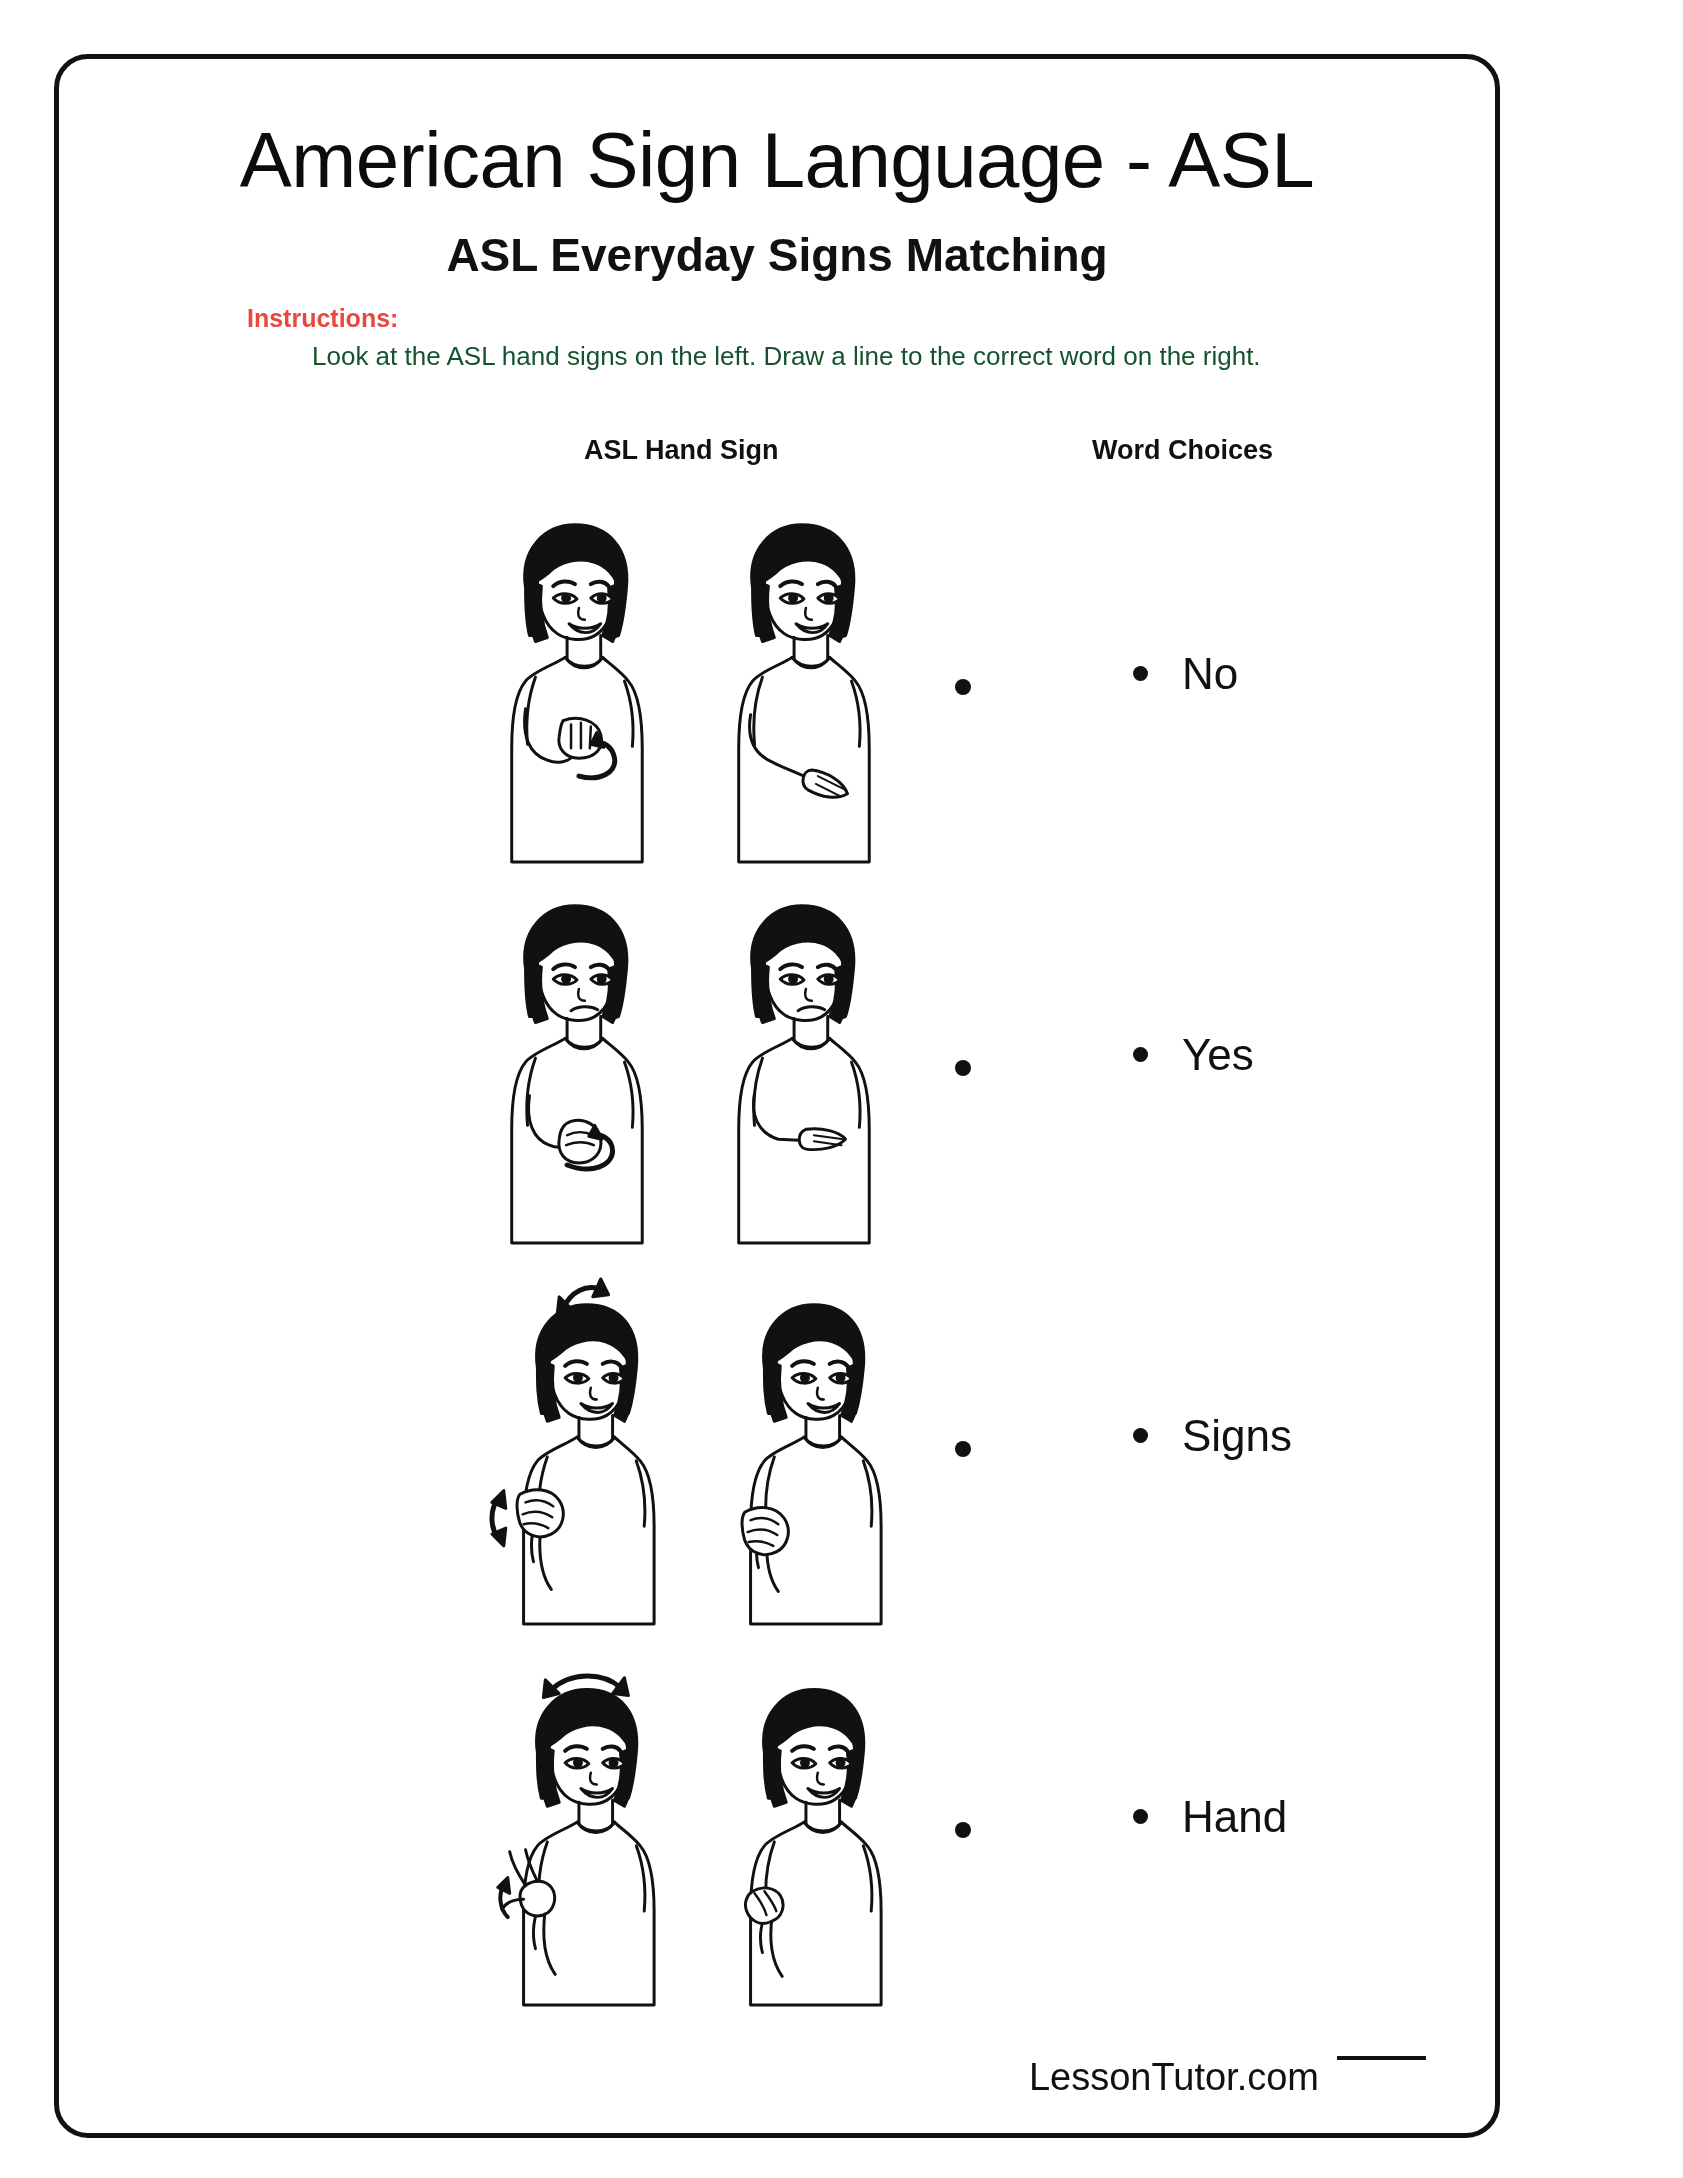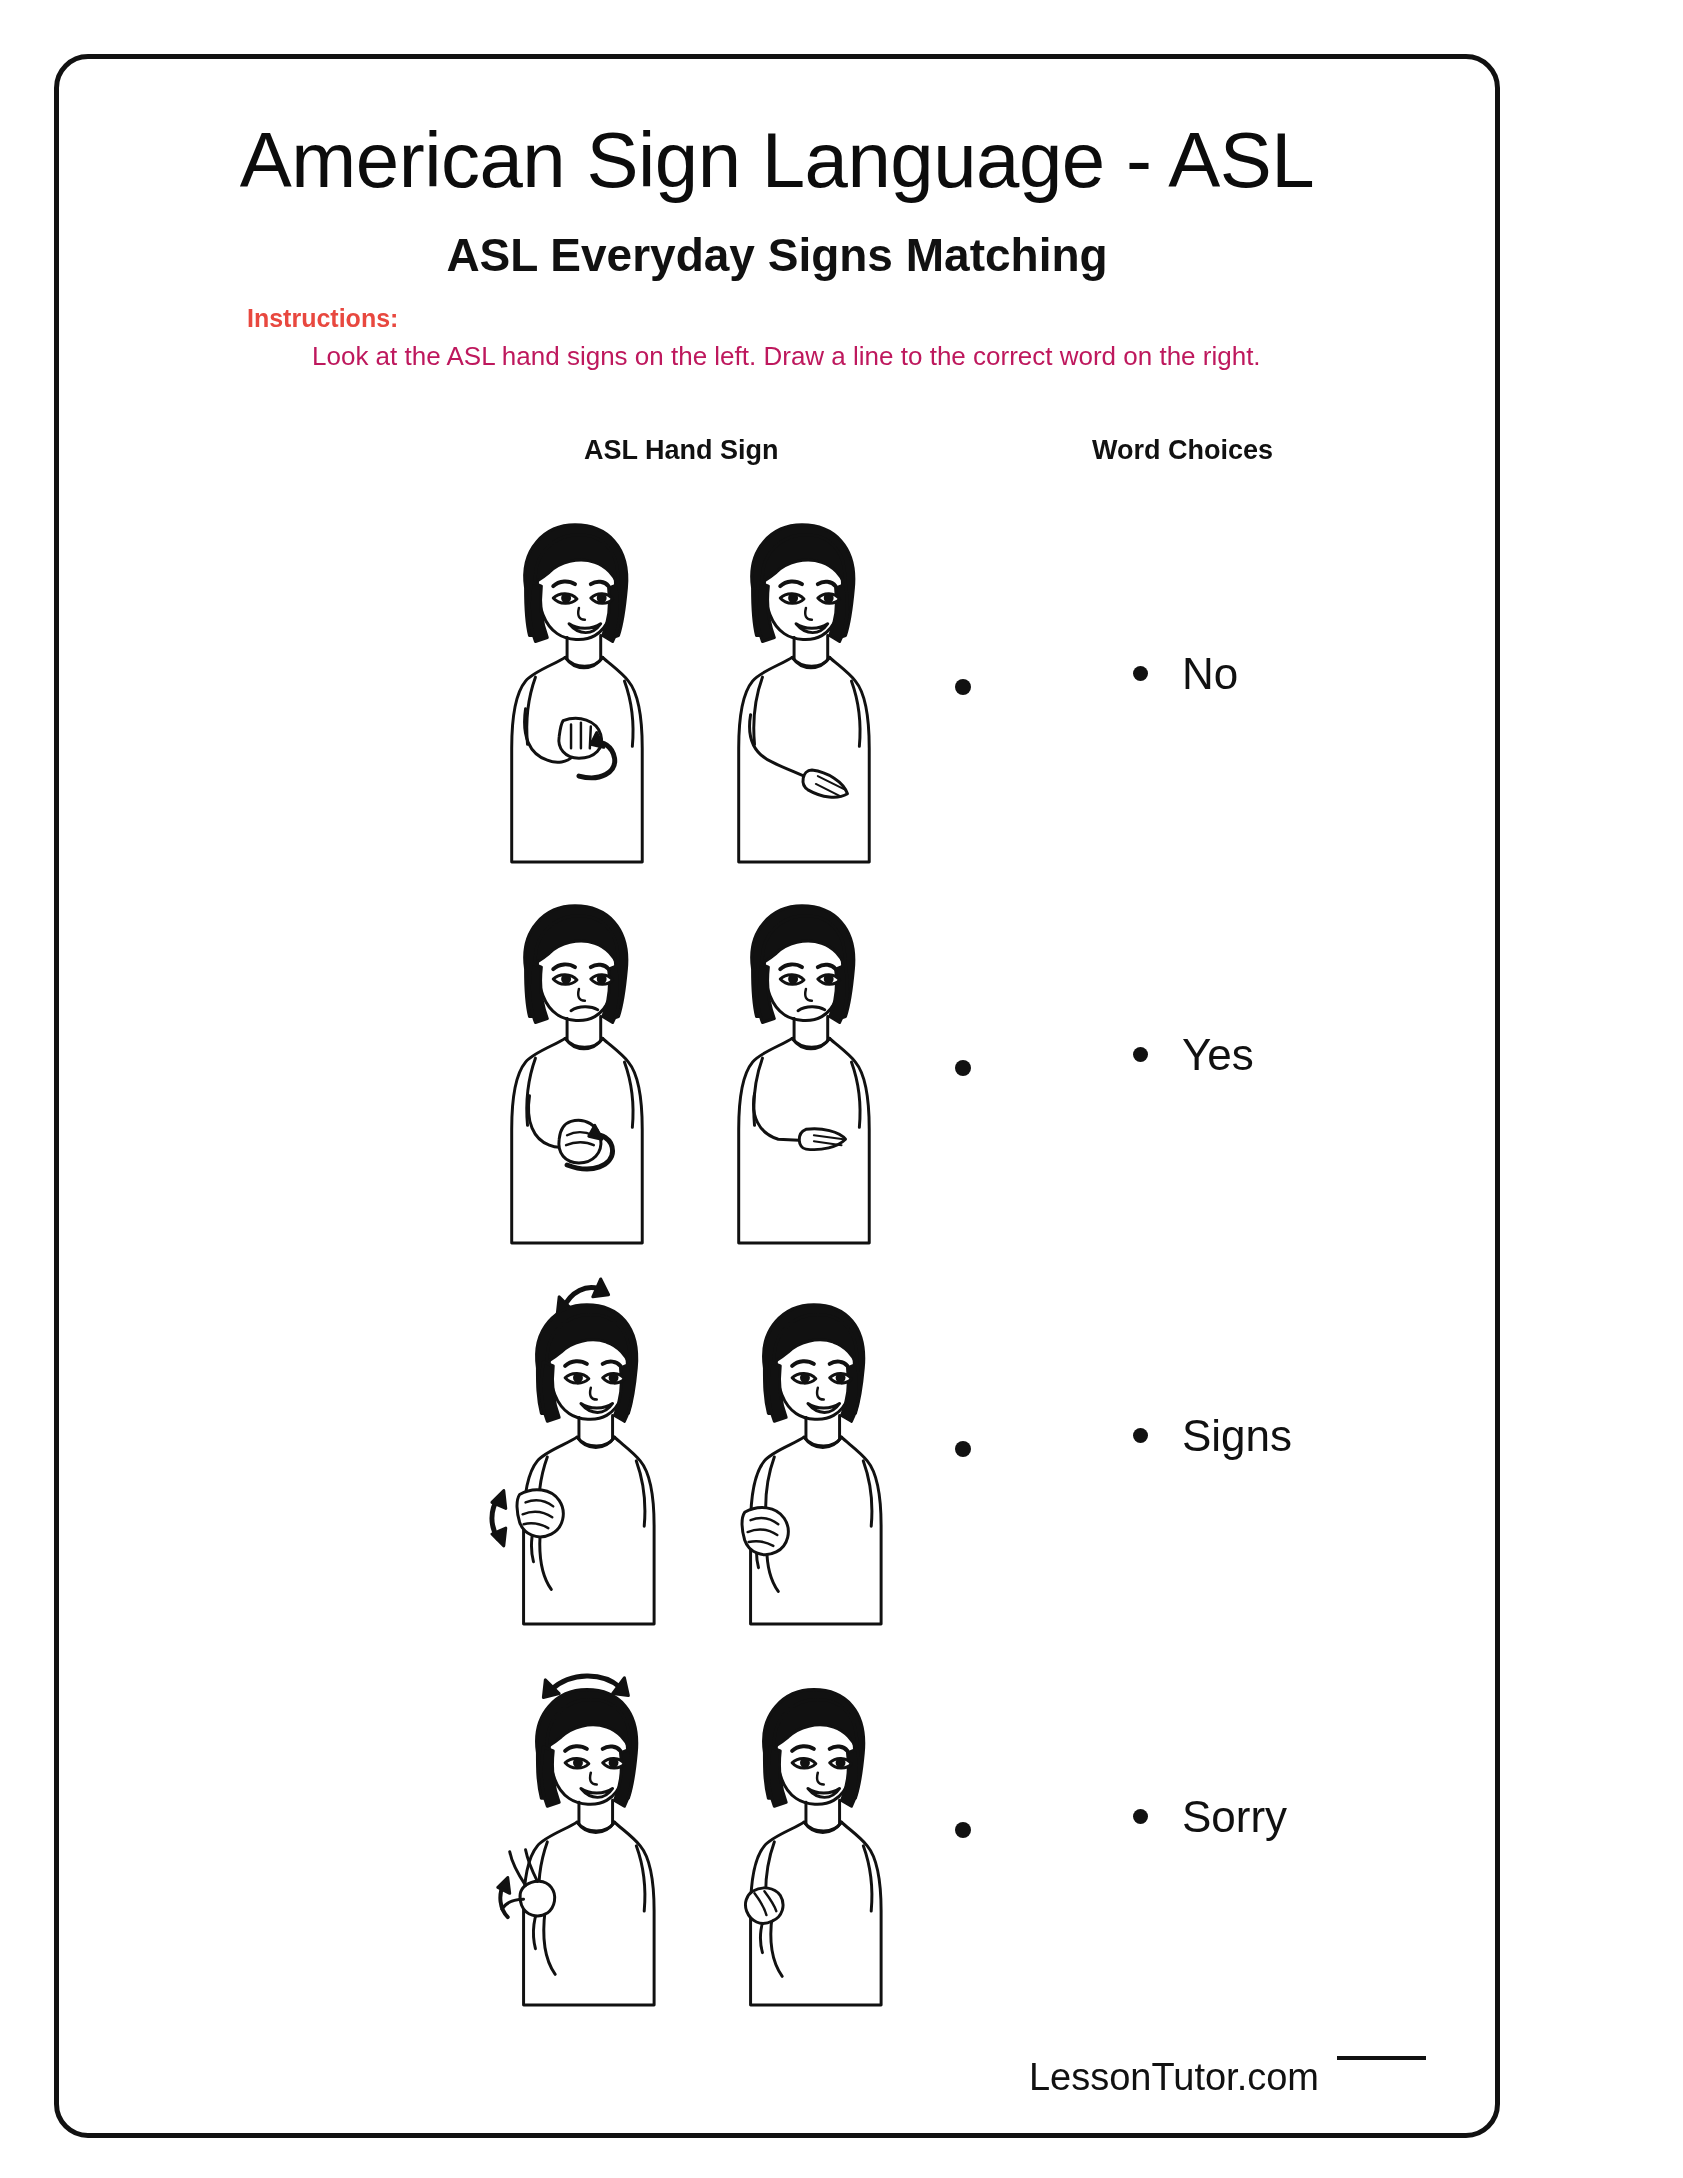--- a/index.html
+++ b/index.html
@@ -56,21 +56,21 @@
     color: #e8483f;
     font-weight: 700;
     font-size: 25px;
     display: block;
   }
   .instructions-text {
     display: block;
     margin-top: 7px;
     margin-left: 65px;
     font-size: 26px;
-    color: #be185d;
+    color: #14532d;
     font-weight: 400;
     line-height: 1.3;
   }
   
   .col-heads {
     position: relative;
     margin-top: 61px;
     height: 40px;
   }
   .col-head {
@@ -492,21 +492,21 @@
                 <path d="M58 240 C68 234 80 236 86 244 C92 254 88 266 78 270 C66 276 56 270 52 260 C49 252 52 244 58 240 Z" fill="#fff"></path>
                 <path d="M60 242 C66 250 70 256 72 264" stroke-width="2.5"></path>
                 <path d="M70 240 C76 248 80 254 82 260" stroke-width="2.5"></path>
               </g>
             </svg>
           </div>
         </div>
         <div class="left-dot"></div>
         <div class="word-item">
           <span class="word-dot"></span>
-          <span class="word-label">Sorry</span>
+          <span class="word-label">Hand</span>
         </div>
       </div>
 
     </div>
 
     <div class="footer">
       <span class="footer-rule-left"></span>
       <span class="footer-brand">LessonTutor.com</span>
       <span class="footer-rule-right"></span>
     </div>

